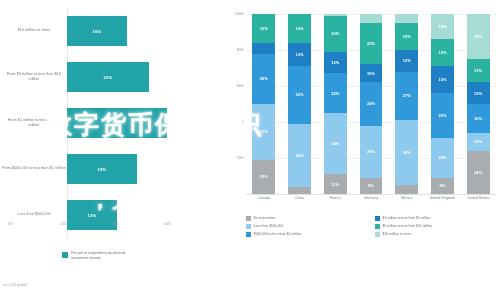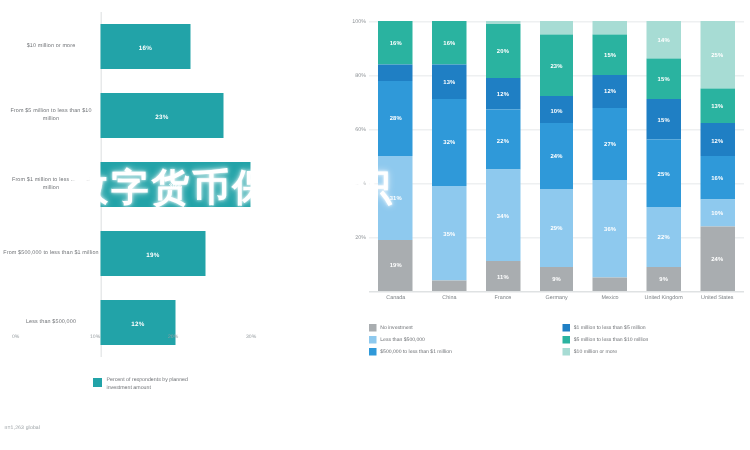--- a/index.html
+++ b/index.html
@@ -344,15 +344,16 @@
         </div>
         <div class="lr-item">
           <div class="sw" style="background: rgb(167, 220, 212);"></div>
           <div class="lbl">$10 million or more</div>
         </div>
       </div>
   </div>
 
   <div class="overlay">
     <div class="ov-line ov1">数字货币保护意识</div>
+    <div class="ov-line ov3">，无我</div>
   </div>
 
 </div>
 
 </body></html>

